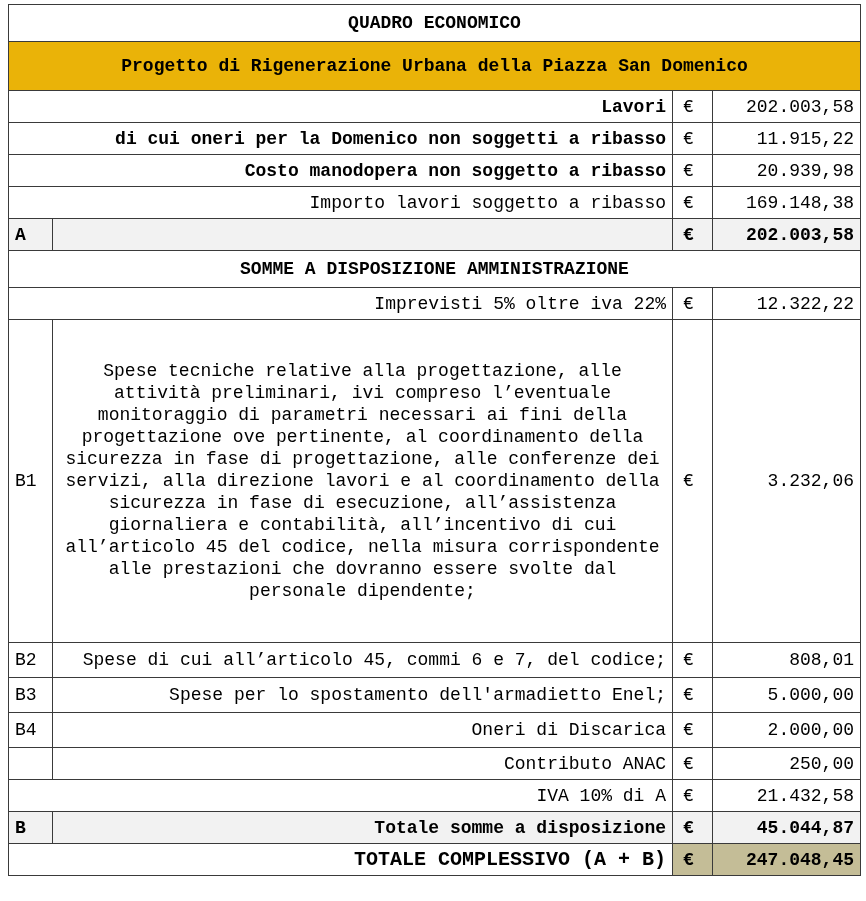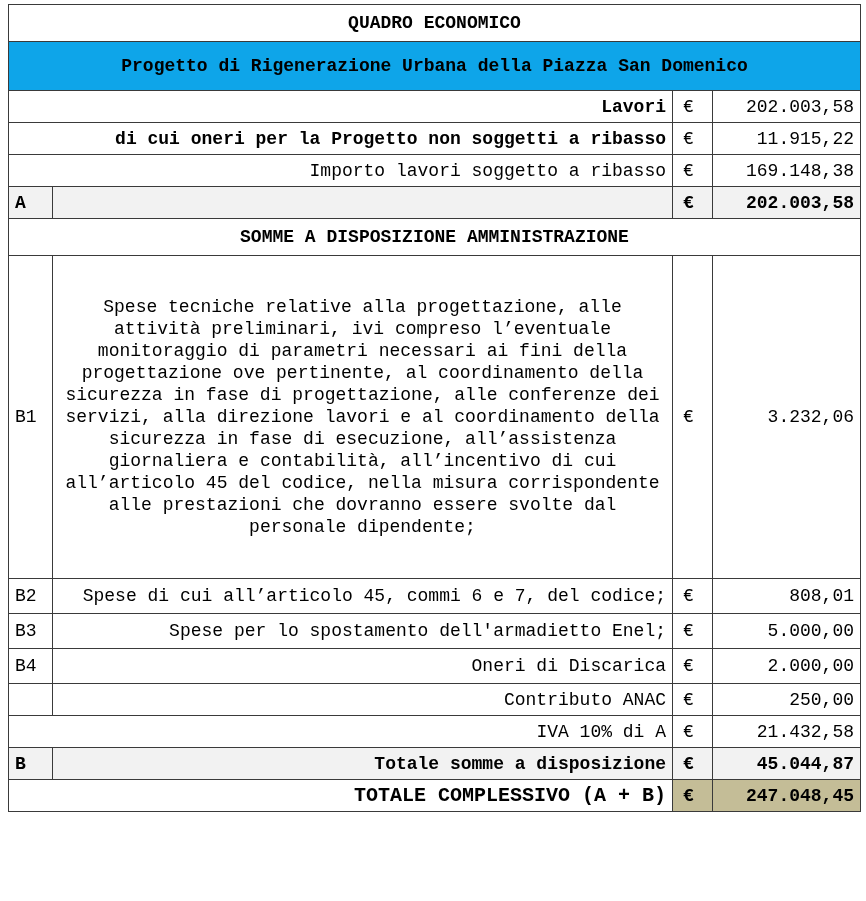--- a/index.html
+++ b/index.html
@@ -7,21 +7,21 @@
          font-family: "Liberation Serif", "DejaVu Serif", serif; color: #000; }
   table.qe { position: absolute; left: 8px; top: 4px; width: 852px;
              border-collapse: collapse; table-layout: fixed; }
   table.qe td { border: 1.5px solid #3a3a3a; padding: 0 6px; font-size: 18px;
                 vertical-align: middle; font-family: Liberation Mono, monospace; }
   col.c-code { width: 44px; }
   col.c-desc { width: 620px; }
   col.c-eur  { width: 40px; }
   col.c-val  { width: 148px; }
   .title { text-align: center; font-weight: bold; height: 36px; font-size: 19px; }
-  .subtitle { text-align: center; font-weight: bold; height: 48px; background: #0ea5e9; font-size: 18px; }
+  .subtitle { text-align: center; font-weight: bold; height: 48px; background: #eab308; font-size: 18px; }
   .section { text-align: center; font-weight: bold; height: 36px; font-size: 19px; }
   .r { text-align: right; }
   .b { font-weight: bold; }
   .code { text-align: left; }
   .eur { text-align: left; padding-left: 10px !important; }
   .val { text-align: right; }
   .row32 td { height: 31px; }
   .row35 td { height: 34px; }
   .shade td.sh { background: #f2f2f2; }
   .tot td.tsh { background: #c4bd97; }
@@ -44,39 +44,49 @@
     <tr>
         <td colspan="4" class="subtitle">Progetto di Rigenerazione Urbana della Piazza San Domenico</td>
       </tr>
 
     <tr class="row32">
       <td colspan="2" class="r b">Lavori</td>
       <td class="eur">€</td>
       <td class="val">202.003,58</td>
     </tr>
     <tr class="row32">
-      <td colspan="2" class="r b">di cui oneri per la Progetto non soggetti a ribasso</td>
+      <td colspan="2" class="r b">di cui oneri per la Domenico non soggetti a ribasso</td>
       <td class="eur">€</td>
       <td class="val">11.915,22</td>
+    </tr>
+    <tr class="row32">
+      <td colspan="2" class="r b">Costo manodopera non soggetto a ribasso</td>
+      <td class="eur">€</td>
+      <td class="val">20.939,98</td>
     </tr>
     <tr class="row32">
       <td colspan="2" class="r">Importo lavori soggetto a ribasso</td>
       <td class="eur">€</td>
       <td class="val">169.148,38</td>
     </tr>
     <tr class="row32 shade">
       <td class="code b sh">A</td>
       <td class="sh"></td>
       <td class="eur b sh">€</td>
       <td class="val b sh">202.003,58</td>
     </tr>
 
     <tr>
         <td colspan="4" class="section">SOMME A DISPOSIZIONE AMMINISTRAZIONE</td>
       </tr>
+    <tr class="row32">
+      <td colspan="2" class="r">Imprevisti 5% oltre iva 22%</td>
+      <td class="eur">€</td>
+      <td class="val">12.322,22</td>
+    </tr>
     <tr style="height:272px">
       <td class="code">B1</td>
       <td class="long">Spese tecniche relative alla progettazione, alle attività preliminari, ivi compreso l’eventuale monitoraggio di parametri necessari ai fini della progettazione ove pertinente, al coordinamento della sicurezza in fase di progettazione, alle conferenze dei servizi, alla direzione lavori e al coordinamento della sicurezza in fase di esecuzione, all’assistenza giornaliera e contabilità, all’incentivo di cui all’articolo 45 del codice, nella misura corrispondente alle prestazioni che dovranno essere svolte dal personale dipendente;</td>
       <td class="eur">€</td>
       <td class="val">3.232,06</td>
     </tr>
     <tr class="row35">
       <td class="code">B2</td>
       <td class="r">Spese di cui all’articolo 45, commi 6 e 7, del codice;</td>
       <td class="eur">€</td>

